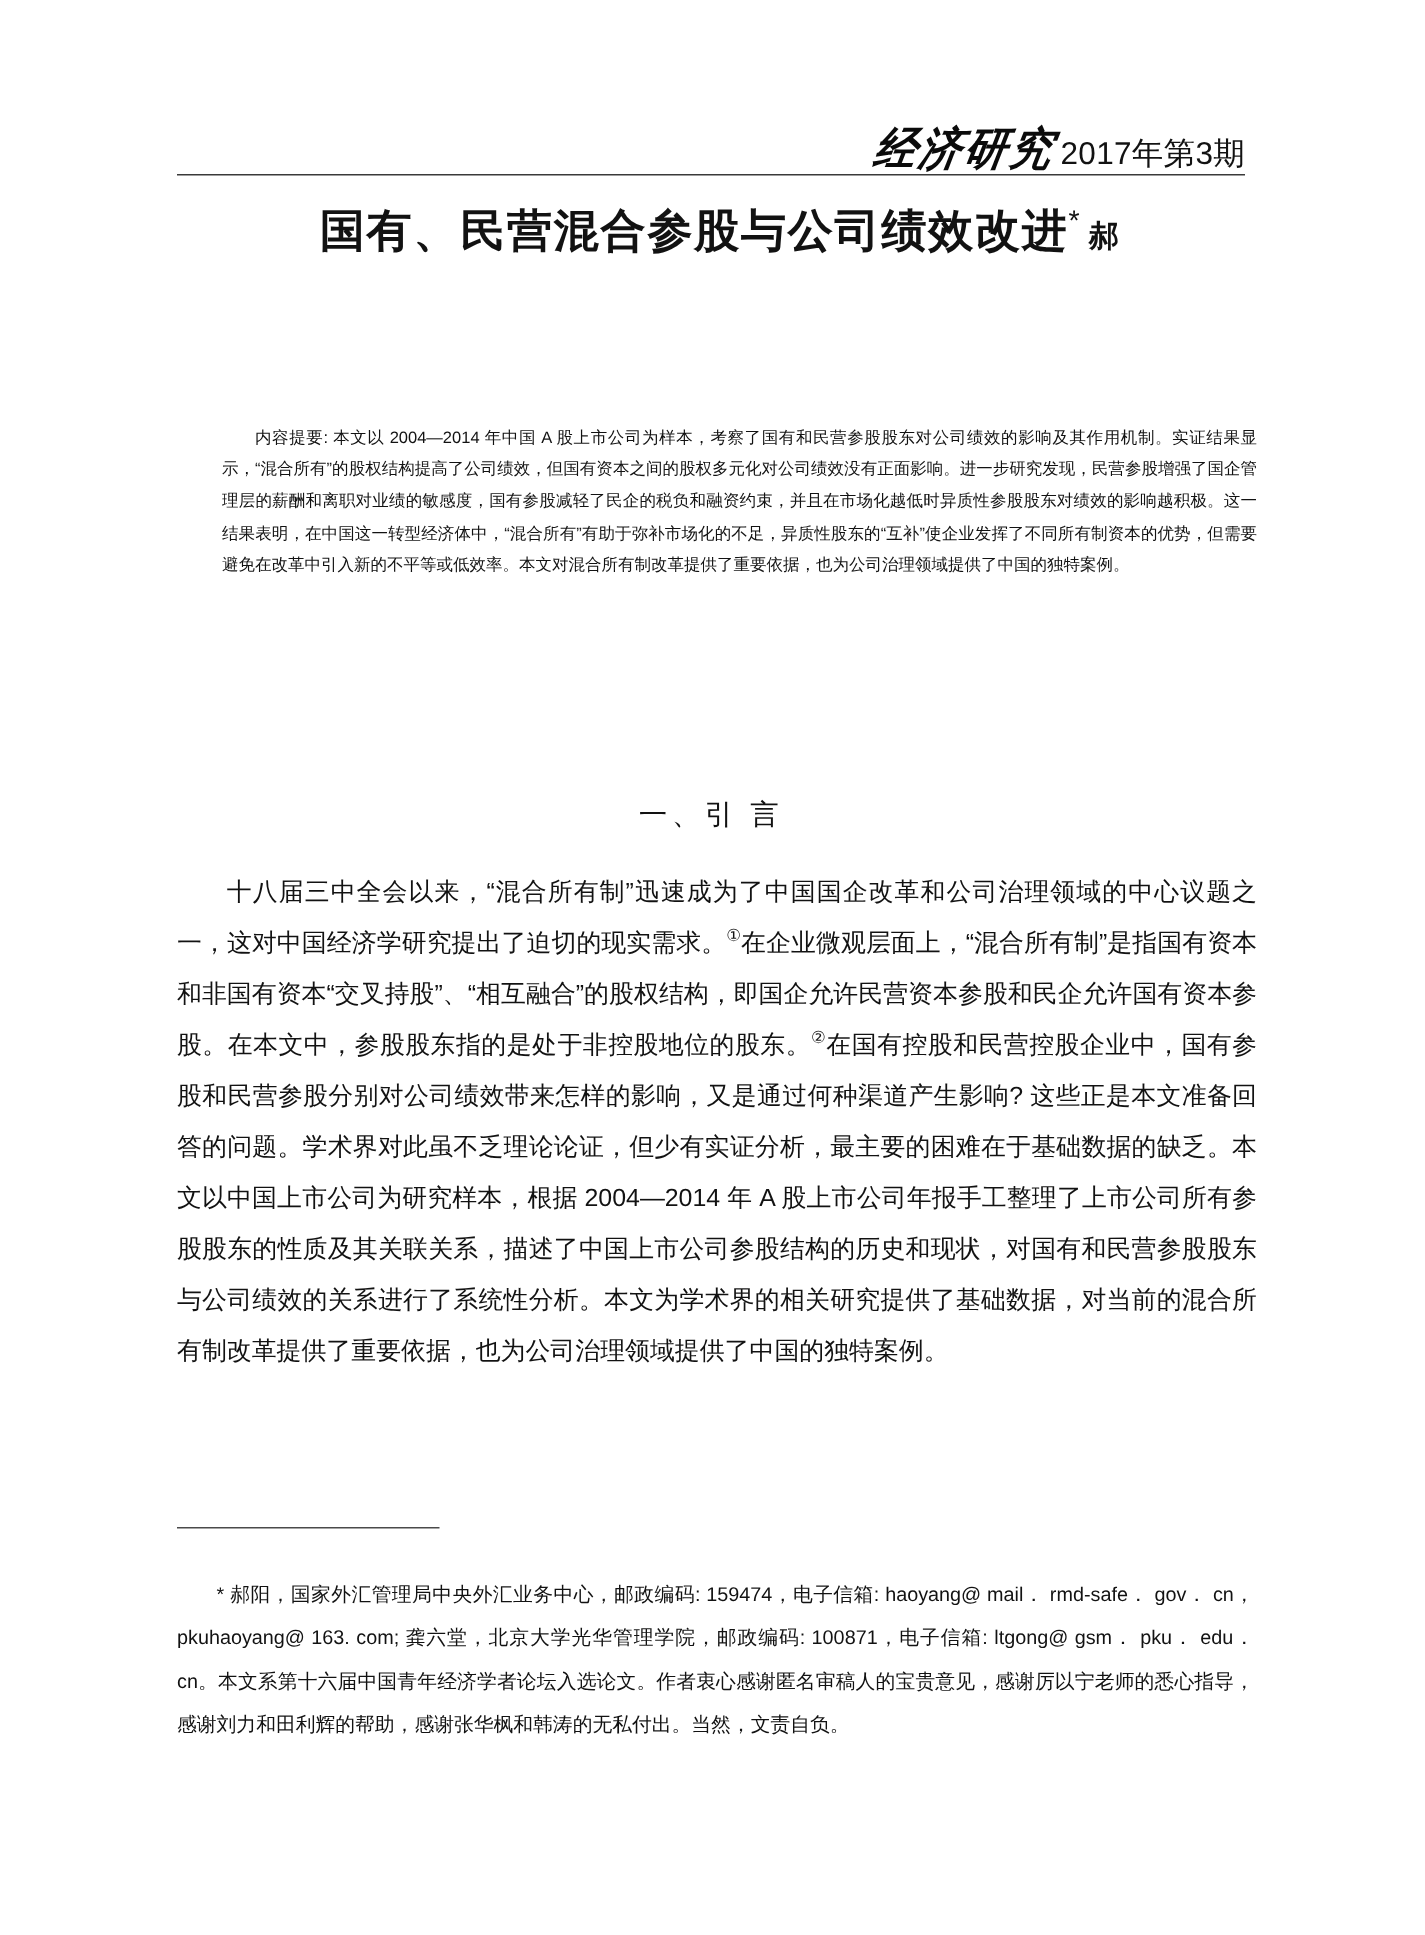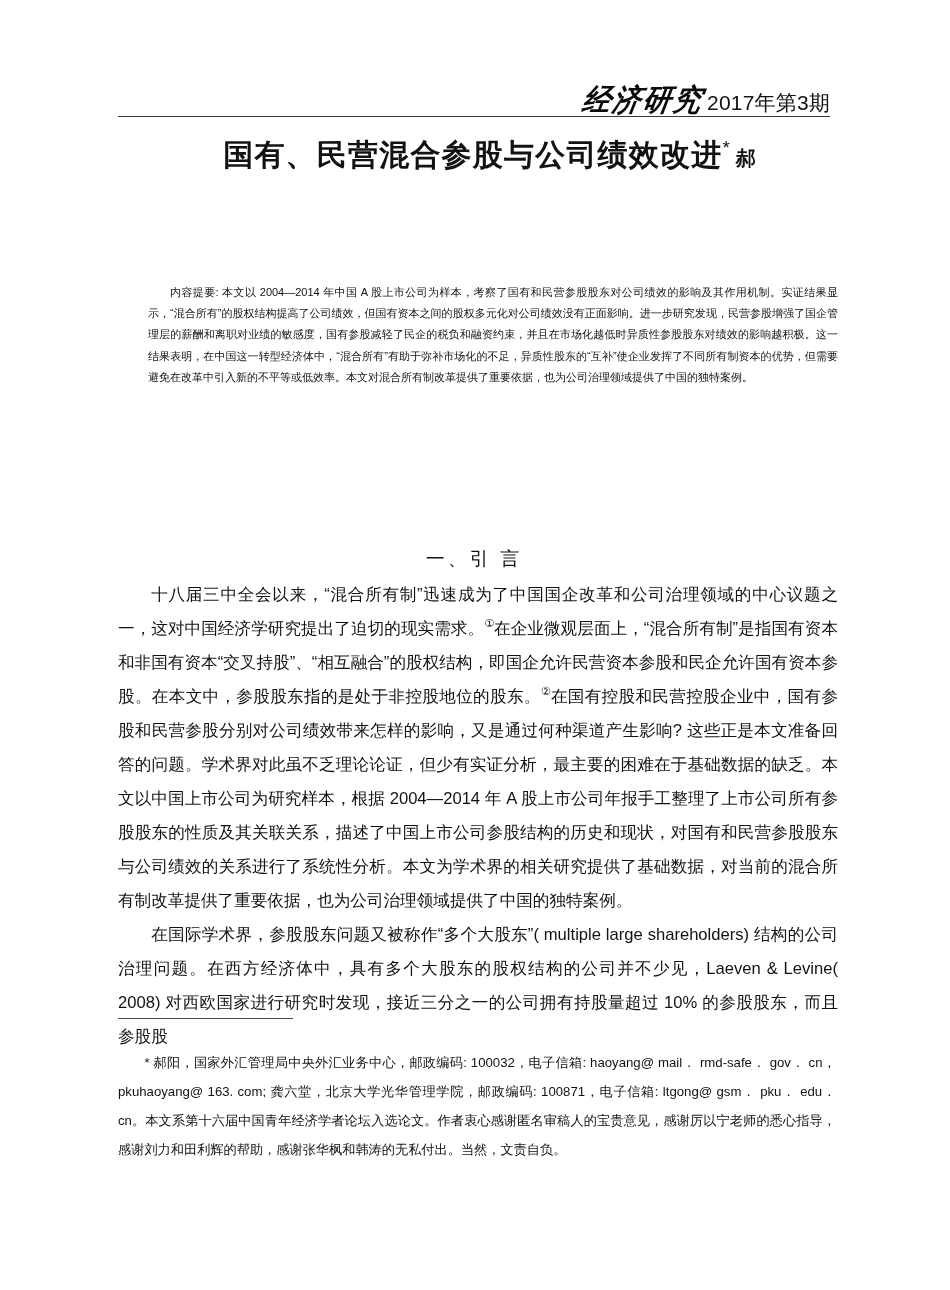--- a/index.html
+++ b/index.html
@@ -61,21 +61,21 @@
     left: 118px;
     width: 712px;
     height: 1px;
     background: #3a3a3a;
   }
 
   
   .title-block {
     position: absolute;
     top: 133px;
-    left: 134px;
+    left: 124px;
     width: 712px;
     text-align: center;
   }
   .paper-title {
     font-size: 30px;
     font-weight: bold;
     letter-spacing: 1.2px;
     line-height: 1.45;
     margin: 0;
     white-space: nowrap;
@@ -118,21 +118,21 @@
     text-indent: 2em;
   }
   .keywords {
     text-indent: 2em;
     margin-top: 0;
   }
 
   
   .section-heading {
     position: absolute;
-    top: 546px;
+    top: 530px;
     left: 118px;
     width: 712px;
     text-align: center;
     font-size: 19px;
     font-weight: normal;
     letter-spacing: 3px;
   }
 
   
   .body-text {
@@ -197,21 +197,20 @@
   </div>
 
   <div class="abstract">
     <p class="indent">内容提要: 本文以 2004—2014 年中国 A 股上市公司为样本，考察了国有和民营参股股东对公司绩效的影响及其作用机制。实证结果显示，“混合所有”的股权结构提高了公司绩效，但国有资本之间的股权多元化对公司绩效没有正面影响。进一步研究发现，民营参股增强了国企管理层的薪酬和离职对业绩的敏感度，国有参股减轻了民企的税负和融资约束，并且在市场化越低时异质性参股股东对绩效的影响越积极。这一结果表明，在中国这一转型经济体中，“混合所有”有助于弥补市场化的不足，异质性股东的“互补”使企业发挥了不同所有制资本的优势，但需要避免在改革中引入新的不平等或低效率。本文对混合所有制改革提供了重要依据，也为公司治理领域提供了中国的独特案例。</p>
   </div>
 
   <div class="section-heading">一、引 言</div>
 
   <div class="body-text">
     <p><span>十八届三中全会以来，“混合所有制”迅速成为了中国国企改革和公司治理领域的中心议题之一，这对中国经济学研究提出了迫切的现实需求。</span><span class="fn-mark">①</span><span>在企业微观层面上，“混合所有制”是指国有资本和非国有资本“交叉持股”、“相互融合”的股权结构，即国企允许民营资本参股和民企允许国有资本参股。在本文中，参股股东指的是处于非控股地位的股东。</span><span class="fn-mark">②</span><span>在国有控股和民营控股企业中，国有参股和民营参股分别对公司绩效带来怎样的影响，又是通过何种渠道产生影响? 这些正是本文准备回答的问题。学术界对此虽不乏理论论证，但少有实证分析，最主要的困难在于基础数据的缺乏。本文以中国上市公司为研究样本，根据 2004—2014 年 A 股上市公司年报手工整理了上市公司所有参股股东的性质及其关联关系，描述了中国上市公司参股结构的历史和现状，对国有和民营参股股东与公司绩效的关系进行了系统性分析。本文为学术界的相关研究提供了基础数据，对当前的混合所有制改革提供了重要依据，也为公司治理领域提供了中国的独特案例。</span></p>
-    <p>在国际学术界，参股股东问题又被称作“多个大股东”( multiple large shareholders) 结构的公司治理问题。在西方经济体中，具有多个大股东的股权结构的公司并不少见，Laeven &amp; Levine( 2008) 对西欧国家进行研究时发现，接近三分之一的公司拥有持股量超过 10% 的参股股东，而且参股股</p>
   </div>
 
   <div class="footnote-rule"></div>
   <div class="footnote">
-    <p class="fn-first">* 郝阳，国家外汇管理局中央外汇业务中心，邮政编码: 100032，电子信箱: haoyang@ mail． rmd-safe． gov． cn，pkuhaoyang@ 163. com; 龚六堂，北京大学光华管理学院，邮政编码: 100871，电子信箱: ltgong@ gsm． pku． edu． cn。本文系第十六届中国青年经济学者论坛入选论文。作者衷心感谢匿名审稿人的宝贵意见，感谢厉以宁老师的悉心指导，感谢刘力和田利辉的帮助，感谢张华枫和韩涛的无私付出。当然，文责自负。</p>
+    <p class="fn-first">* 郝阳，国家外汇管理局中央外汇业务中心，邮政编码: 159474，电子信箱: haoyang@ mail． rmd-safe． gov． cn，pkuhaoyang@ 163. com; 龚六堂，北京大学光华管理学院，邮政编码: 100871，电子信箱: ltgong@ gsm． pku． edu． cn。本文系第十六届中国青年经济学者论坛入选论文。作者衷心感谢匿名审稿人的宝贵意见，感谢厉以宁老师的悉心指导，感谢刘力和田利辉的帮助，感谢张华枫和韩涛的无私付出。当然，文责自负。</p>
   </div>
 
 </div>
 
 </body></html>

